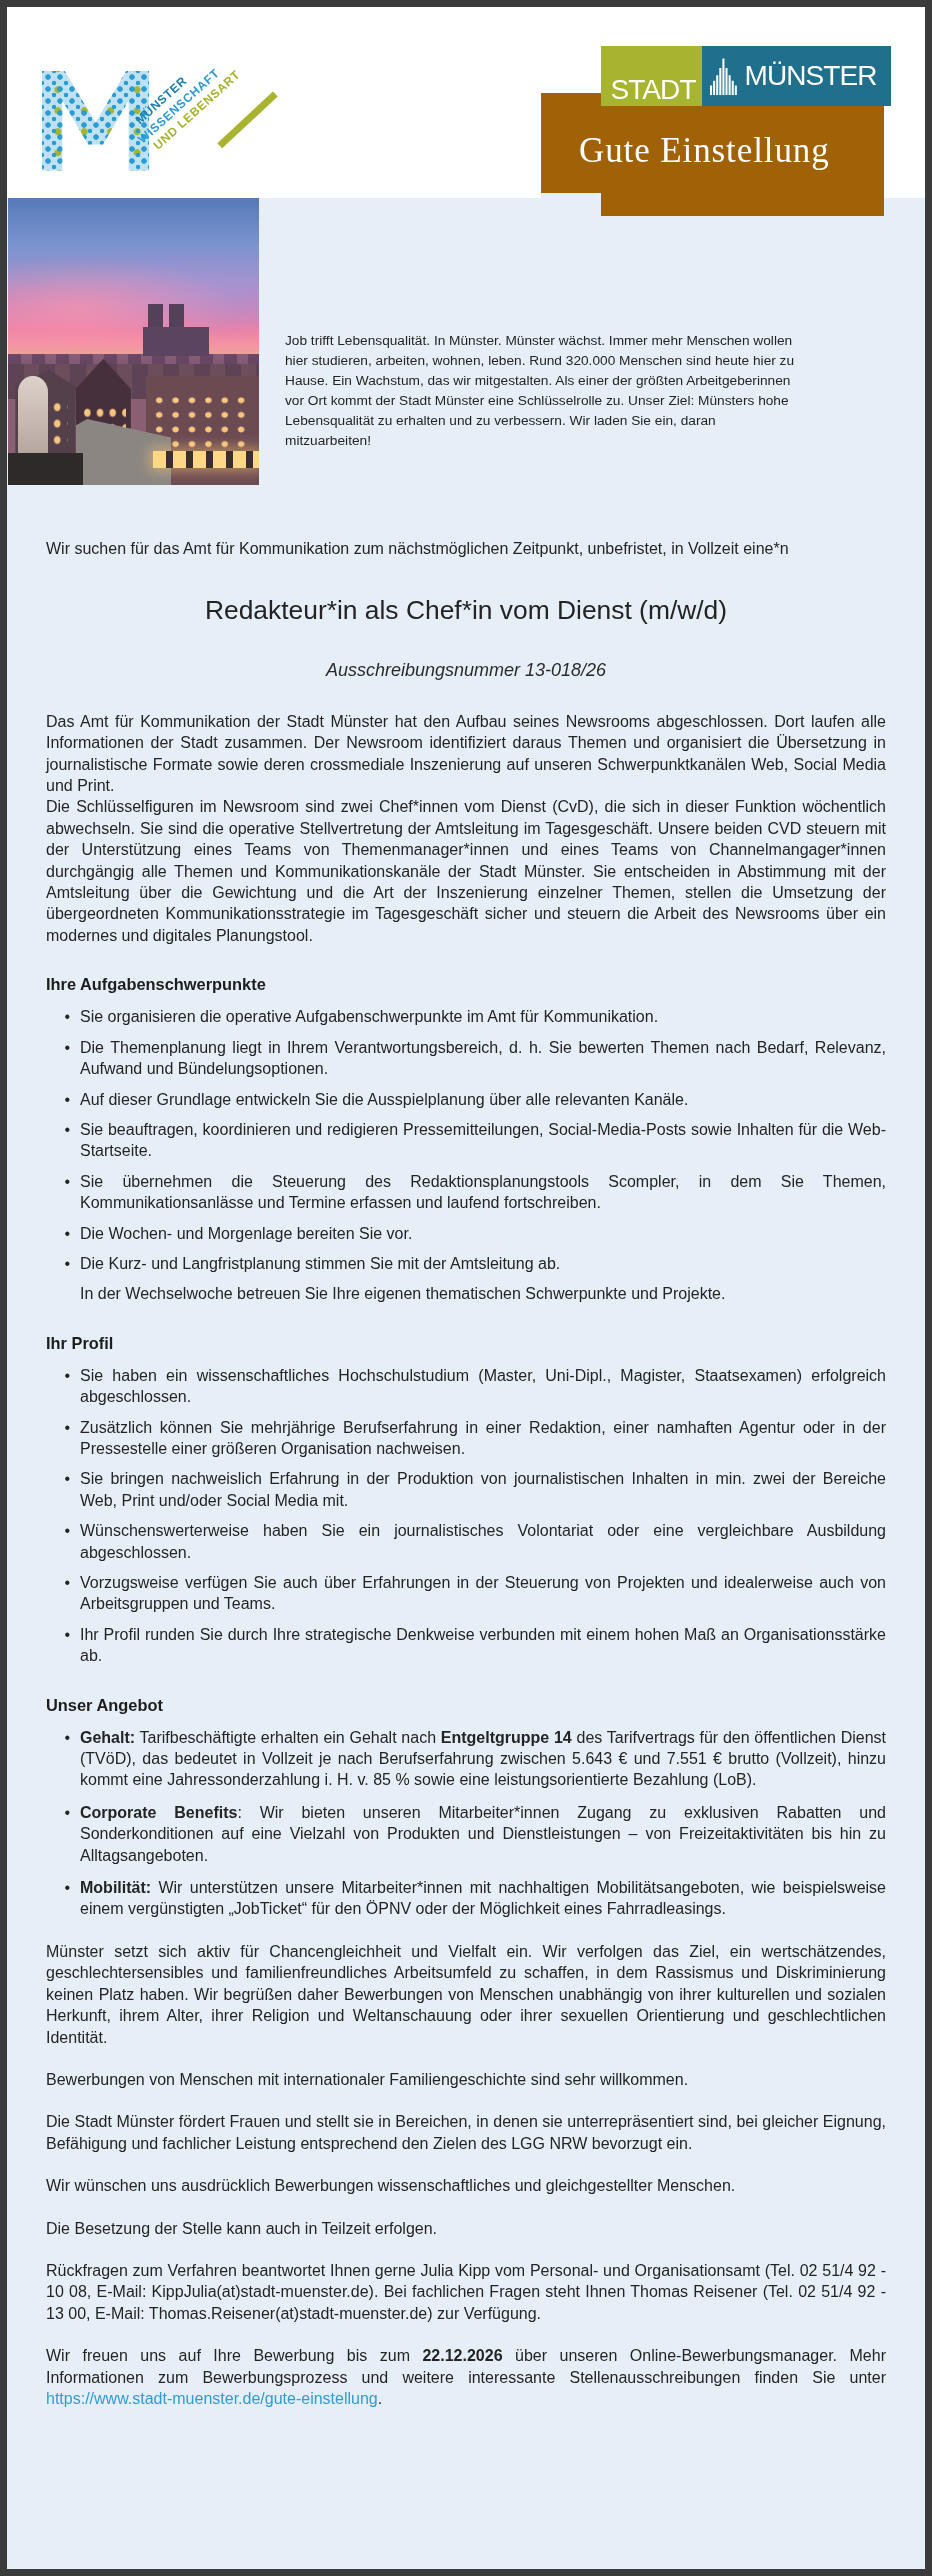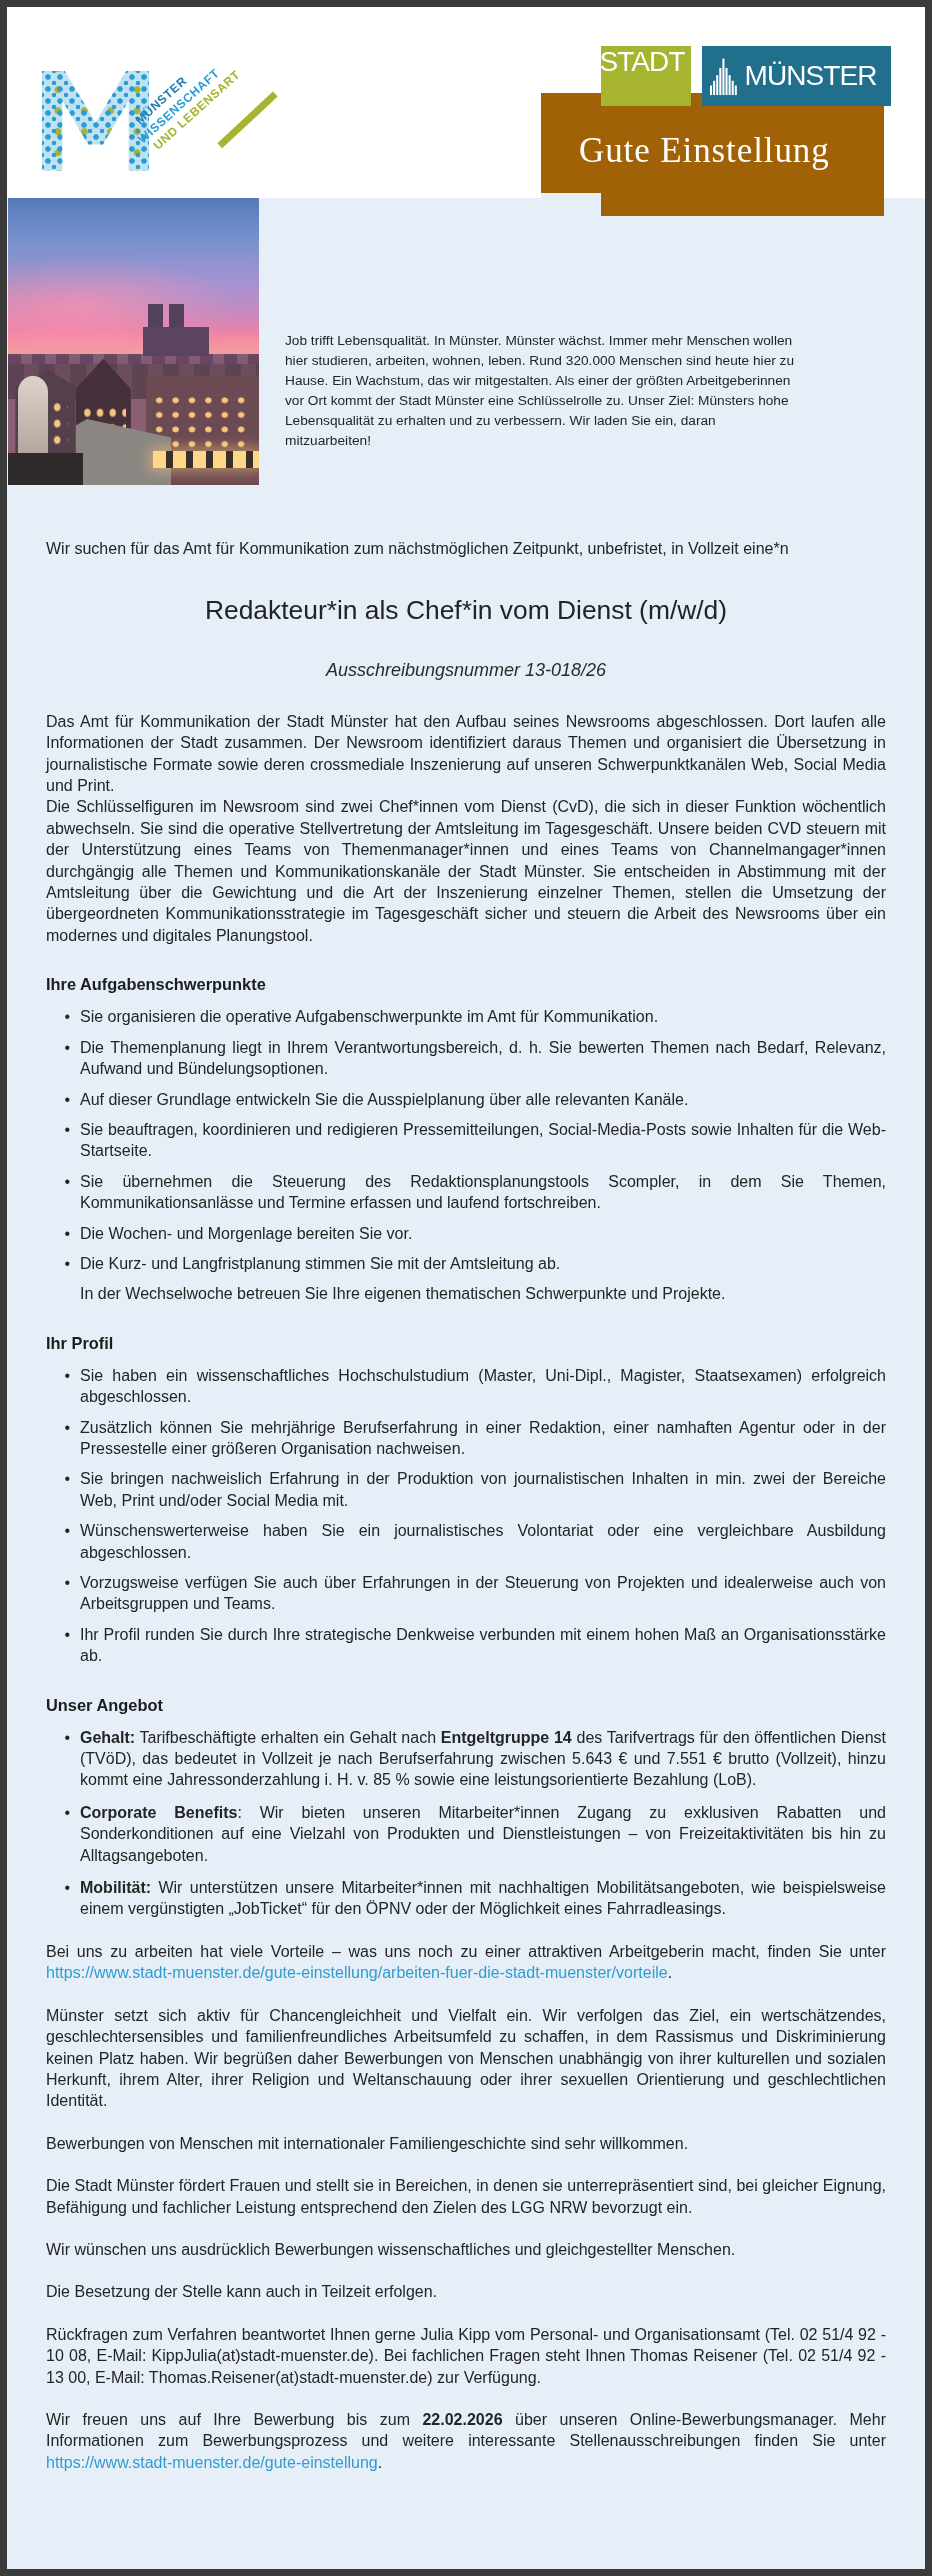--- a/index.html
+++ b/index.html
@@ -38,22 +38,22 @@
   .m-slash{position:absolute;right:1.8px;top:14.6px;width:7.3px;height:76px;background:#a6b42f;transform:rotate(47deg);}
   
   .brand-box{position:absolute;left:534px;top:86px;width:343px;height:123px;background:#a16207;}
   .brand-notch{position:absolute;left:0;bottom:0;width:60px;height:23px;background:#e6eff7;}
   .slogan{
     position:absolute;left:38px;top:38px;
     font-family:"Liberation Serif","DejaVu Serif",serif;
     font-size:35px;color:#ffffff;letter-spacing:0.9px;white-space:nowrap;
   }
   .brand-green{
-    position:absolute;left:594px;top:39px;width:90px;height:60px;background:#a6b42f;
-    display:flex;align-items:flex-start;justify-content:flex-end;
+    position:absolute;left:594px;top:39px;width:101px;height:60px;background:#a6b42f;
+    display:flex;align-items:flex-end;justify-content:flex-end;
     padding-right:6.4px;box-sizing:border-box;
     color:#fff;font-size:28px;letter-spacing:-0.9px;
   }
   .brand-teal{
     position:absolute;left:695px;top:39px;width:189px;height:60px;background:#206f8d;
     display:flex;align-items:center;gap:7.3px;
     padding-left:8.2px;box-sizing:border-box;
     color:#fff;font-size:28px;letter-spacing:-0.9px;
   }
   
@@ -207,25 +207,24 @@
         </ul>
 
       <h2>Unser Angebot</h2>
       <ul class="offer">
           <li><span class="b">Gehalt:</span><span> Tarifbeschäftigte erhalten ein Gehalt nach </span><span class="b">Entgeltgruppe 14</span><span> des Tarifvertrags für den öffentlichen Dienst (TVöD), das bedeutet in Vollzeit je nach Berufserfahrung zwischen 5.643 € und 7.551 € brutto (Vollzeit), hinzu kommt eine Jahressonderzahlung i. H. v. 85 % sowie eine leistungsorientierte Bezahlung (LoB).</span></li>
           <li><span class="b">Corporate Benefits</span><span>: Wir bieten unseren Mitarbeiter*innen Zugang zu exklusiven Rabatten und Sonderkonditionen auf eine Vielzahl von Produkten und Dienstleistungen – von Freizeitaktivitäten bis hin zu Alltagsangeboten.</span></li>
           <li><span class="b">Mobilität:</span><span> Wir unterstützen unsere Mitarbeiter*innen mit nachhaltigen Mobilitätsangeboten, wie beispielsweise einem vergünstigten „JobTicket“ für den ÖPNV oder der Möglichkeit eines Fahrradleasings.</span></li>
         </ul>
 
       <div class="closing">
-          <p><span>Bei uns zu arbeiten hat viele Vorteile – was uns noch zu einer attraktiven Arbeitgeberin macht, finden Sie unter </span><a class="link" href="#">https://www.stadt-muenster.de/gute-einstellung/arbeiten-fuer-die-stadt-muenster/vorteile</a><span>.</span></p>
           <p><span>Münster setzt sich aktiv für Chancengleichheit und Vielfalt ein. Wir verfolgen das Ziel, ein wertschätzendes, geschlechtersensibles und familienfreundliches Arbeitsumfeld zu schaffen, in dem Rassismus und Diskriminierung keinen Platz haben. Wir begrüßen daher Bewerbungen von Menschen unabhängig von ihrer kulturellen und sozialen Herkunft, ihrem Alter, ihrer Religion und Weltanschauung oder ihrer sexuellen Orientierung und geschlechtlichen Identität.</span></p>
           <p><span>Bewerbungen von Menschen mit internationaler Familiengeschichte sind sehr willkommen.</span></p>
           <p><span>Die Stadt Münster fördert Frauen und stellt sie in Bereichen, in denen sie unterrepräsentiert sind, bei gleicher Eignung, Befähigung und fachlicher Leistung entsprechend den Zielen des LGG NRW bevorzugt ein.</span></p>
           <p><span>Wir wünschen uns ausdrücklich Bewerbungen wissenschaftliches und gleichgestellter Menschen.</span></p>
           <p><span>Die Besetzung der Stelle kann auch in Teilzeit erfolgen.</span></p>
           <p><span>Rückfragen zum Verfahren beantwortet Ihnen gerne Julia Kipp vom Personal- und Organisationsamt (Tel. 02 51/4 92 - 10 08, E-Mail: KippJulia(at)stadt-muenster.de). Bei fachlichen Fragen steht Ihnen Thomas Reisener (Tel. 02 51/4 92 - 13 00, E-Mail: Thomas.Reisener(at)stadt-muenster.de) zur Verfügung.</span></p>
-          <p><span>Wir freuen uns auf Ihre Bewerbung bis zum </span><span class="b">22.02.2026</span><span> über unseren Online-Bewerbungsmanager. Mehr Informationen zum Bewerbungsprozess und weitere interessante Stellenausschreibungen finden Sie unter </span><a class="link" href="#">https://www.stadt-muenster.de/gute-einstellung</a><span>.</span></p>
+          <p><span>Wir freuen uns auf Ihre Bewerbung bis zum </span><span class="b">22.12.2026</span><span> über unseren Online-Bewerbungsmanager. Mehr Informationen zum Bewerbungsprozess und weitere interessante Stellenausschreibungen finden Sie unter </span><a class="link" href="#">https://www.stadt-muenster.de/gute-einstellung</a><span>.</span></p>
         </div>
     </section>
   </main>
 </div>
 
 
 </body></html>

